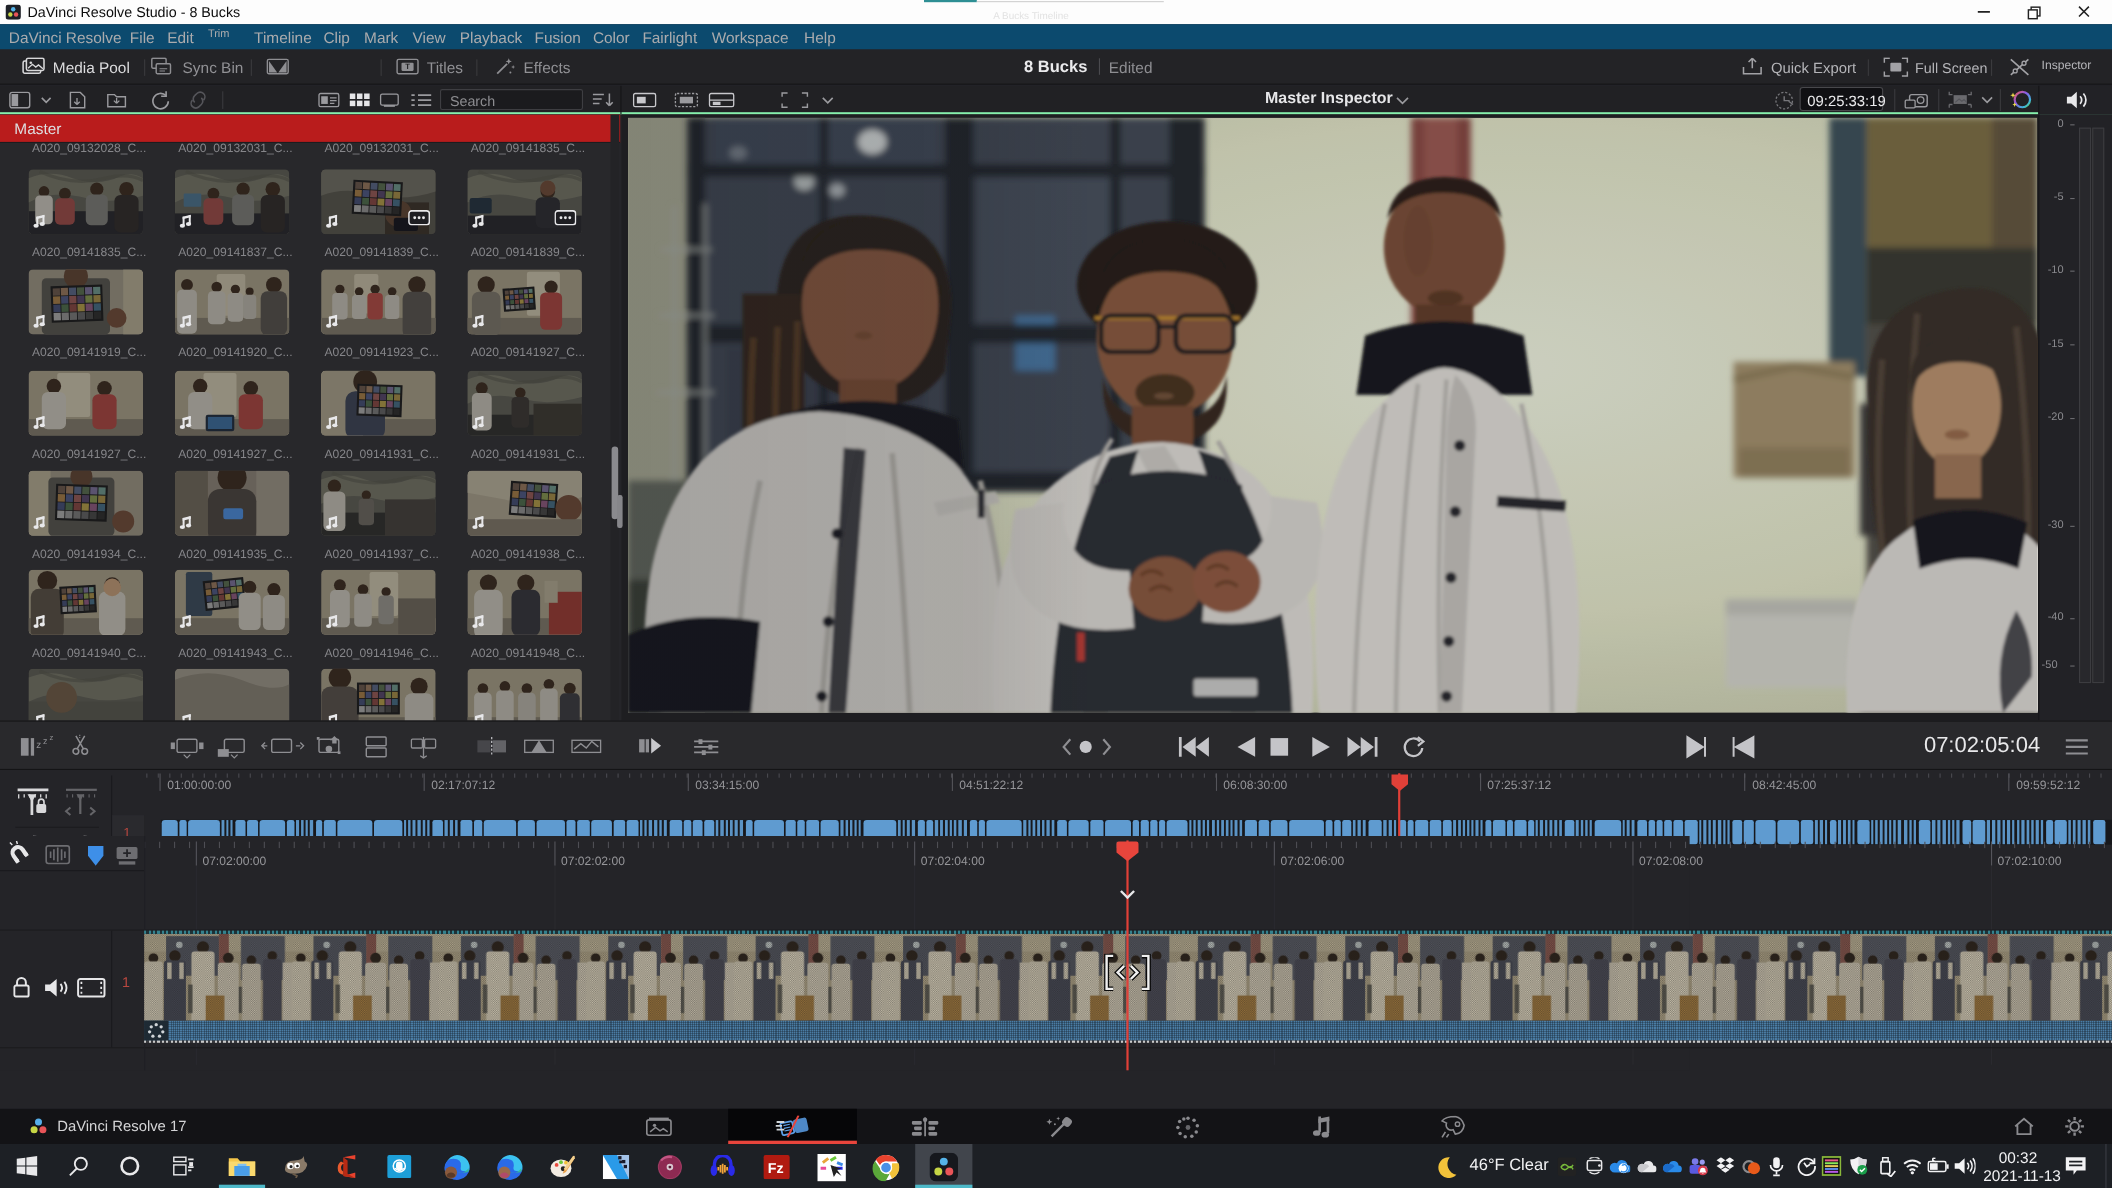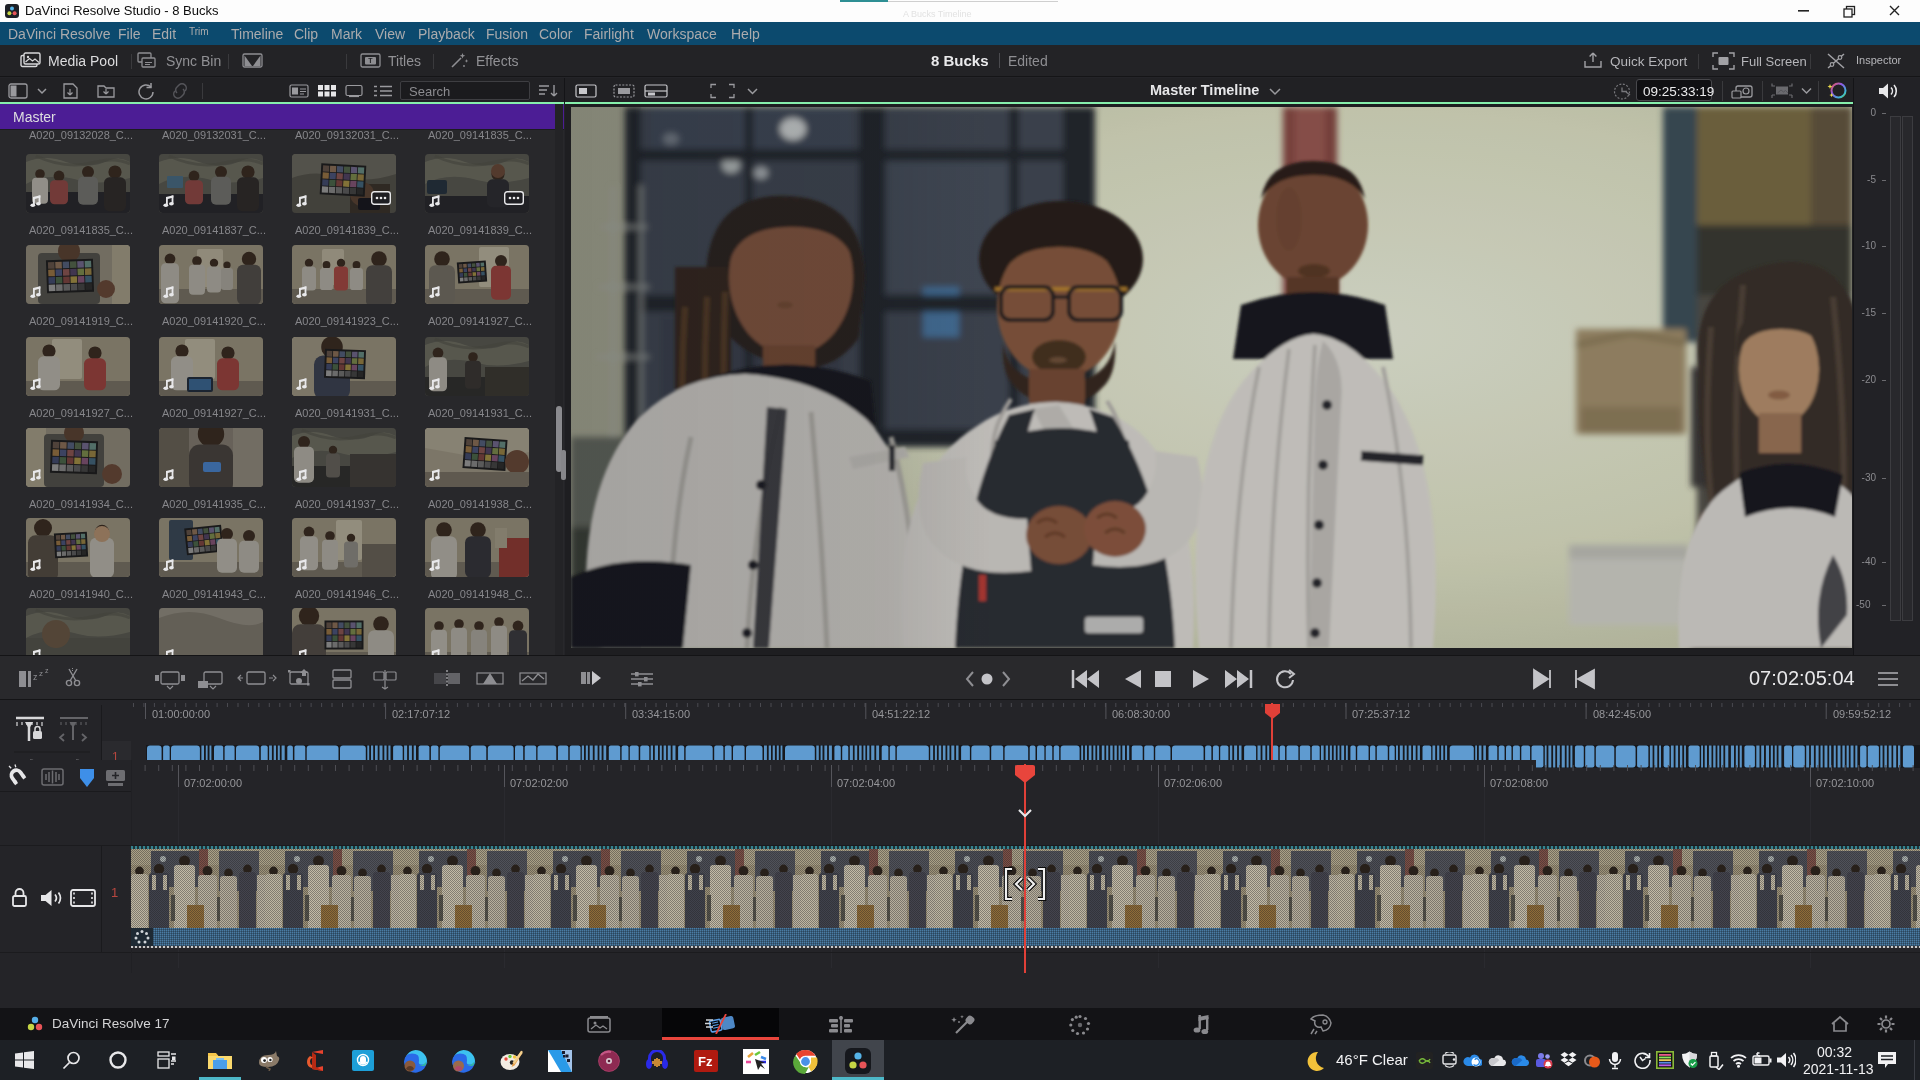--- a/index.html
+++ b/index.html
@@ -153,21 +153,21 @@
         <rect x="39" y="2" width="20" height="12" rx="1.5" fill="none" stroke="#9a9a9e" stroke-width="1.2" stroke-dasharray="2 1.4"></rect>
         <rect x="43" y="5" width="12" height="6" fill="#9a9a9e"></rect>
         <rect x="70" y="2" width="22" height="12" rx="1.5" fill="none" stroke="#c8c8cc" stroke-width="1.2"></rect>
         <path d="M70 8 h22" stroke="#c8c8cc" stroke-width="1.2"></path>
         <rect x="73" y="9.5" width="7" height="3" fill="#c8c8cc"></rect>
       </svg>
       <svg class="abs" style="left:710px;top:5px;" width="55" height="16" viewBox="0 0 55 16">
         <path d="M1 5 v-3.5 h5 M19 1.5 h5 v3.5 M24 11 v3.5 h-5 M6 14.5 h-5 v-3.5" stroke="#9a9a9e" stroke-width="1.3" fill="none"></path>
         <path d="M38 6 l4.5 4.5 4.5-4.5" stroke="#9a9a9e" stroke-width="1.5" fill="none"></path>
       </svg>
-      <div class="txt" style="left:1150px;top:4px;font-size:14.5px;font-weight:bold;color:#e6e6e8;">Master Timeline</div>
+      <div class="txt" style="left:1150px;top:4px;font-size:14.5px;font-weight:bold;color:#e6e6e8;">Master Inspector</div>
       <svg class="abs" style="left:1268px;top:9px;" width="14" height="10" viewBox="0 0 14 10">
         <path d="M2 2 l5 5 5-5" stroke="#9a9a9e" stroke-width="1.5" fill="none"></path>
       </svg>
       <svg class="abs" style="left:1612px;top:4px;" width="22" height="19" viewBox="0 0 22 19">
         <circle cx="10" cy="9.5" r="7.5" fill="none" stroke="#77777b" stroke-width="1.2" stroke-dasharray="2 1.6"></circle>
         <path d="M10 5.5 v4 h5" stroke="#77777b" stroke-width="1.3" fill="none"></path>
         <path d="M14 10 l4 3" stroke="#77777b" stroke-width="1.3"></path>
       </svg>
       <div class="abs" style="left:1636px;top:1px;width:76px;height:22px;background:#101013;border:1px solid #48484c;border-radius:3px;">
         <div class="txt" style="left:6px;top:4px;font-size:13.5px;color:#eaeaec;">09:25:33:19</div>
@@ -199,21 +199,21 @@
         <path d="M4 3 l.7 1.8 1.8.7 -1.8.7 -.7 1.8 -.7-1.8 -1.8-.7 1.8-.7 z" fill="#e8d84a"></path>
         <path d="M5.5 12 l.6 1.5 1.5.6 -1.5.6 -.6 1.5 -.6-1.5 -1.5-.6 1.5-.6 z" fill="#e8d84a"></path>
       </svg>
       <div class="abs" style="left:1853px;top:0;width:67px;height:26px;background:#222226;border-left:1px solid #141417;"></div>
       <svg class="abs" style="left:1877px;top:4px;" width="22" height="18" viewBox="0 0 22 18">
         <path d="M2 6 h4 l5-4.5 v15 L6 12 H2 z" fill="#e8e8ea"></path>
         <path d="M14 5.5 a5 5 0 0 1 0 7 M17 3 a9 9 0 0 1 0 12" stroke="#e8e8ea" stroke-width="1.6" fill="none"></path>
       </svg>
     </div>
     <div class="abs" style="left:0;top:104px;width:564px;height:552px;background:#28282b;overflow:hidden;">
-      <div class="abs" style="left:0;top:0;width:564px;height:26px;background:#4c1d95;border-bottom:1px solid #1c1c1f;">
+      <div class="abs" style="left:0;top:0;width:564px;height:26px;background:#b91c1c;border-bottom:1px solid #1c1c1f;">
         <div class="txt" style="left:13px;top:5px;font-size:14px;color:#dedee0;">Master</div>
       </div>
       <div class="txt" style="left:29px;top:25px;width:98px;font-size:11px;color:#86868a;">A020_09132028_C...</div>
       <div class="txt" style="left:162px;top:25px;width:98px;font-size:11px;color:#86868a;">A020_09132031_C...</div>
       <div class="txt" style="left:295px;top:25px;width:98px;font-size:11px;color:#86868a;">A020_09132031_C...</div>
       <div class="txt" style="left:428px;top:25px;width:98px;font-size:11px;color:#86868a;">A020_09141835_C...</div>
       <div class="abs" style="left:26px;top:50px;width:104px;height:59px;">
         <svg width="104" height="59" viewBox="0 0 104 59" style="border-radius:4px;overflow:hidden;">
           <rect width="104" height="59" fill="#5c5c52"></rect>
           <path d="M0 8 q20-8 40 0 q24 8 44-2 q10-4 20 2 v16 q-30 8-52 2 q-30-8-52 4 z" fill="#7e7e6c" opacity="0.7"></path>

